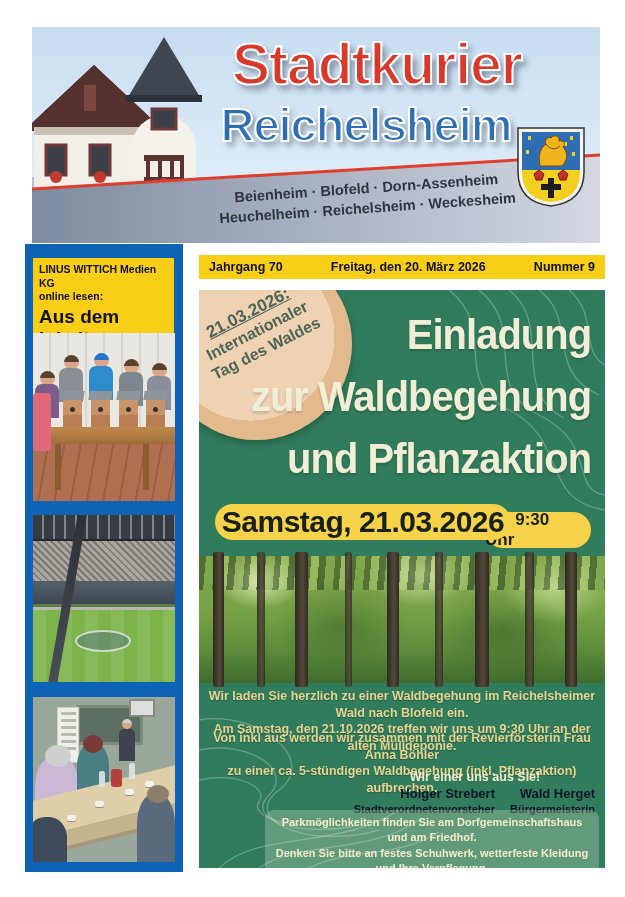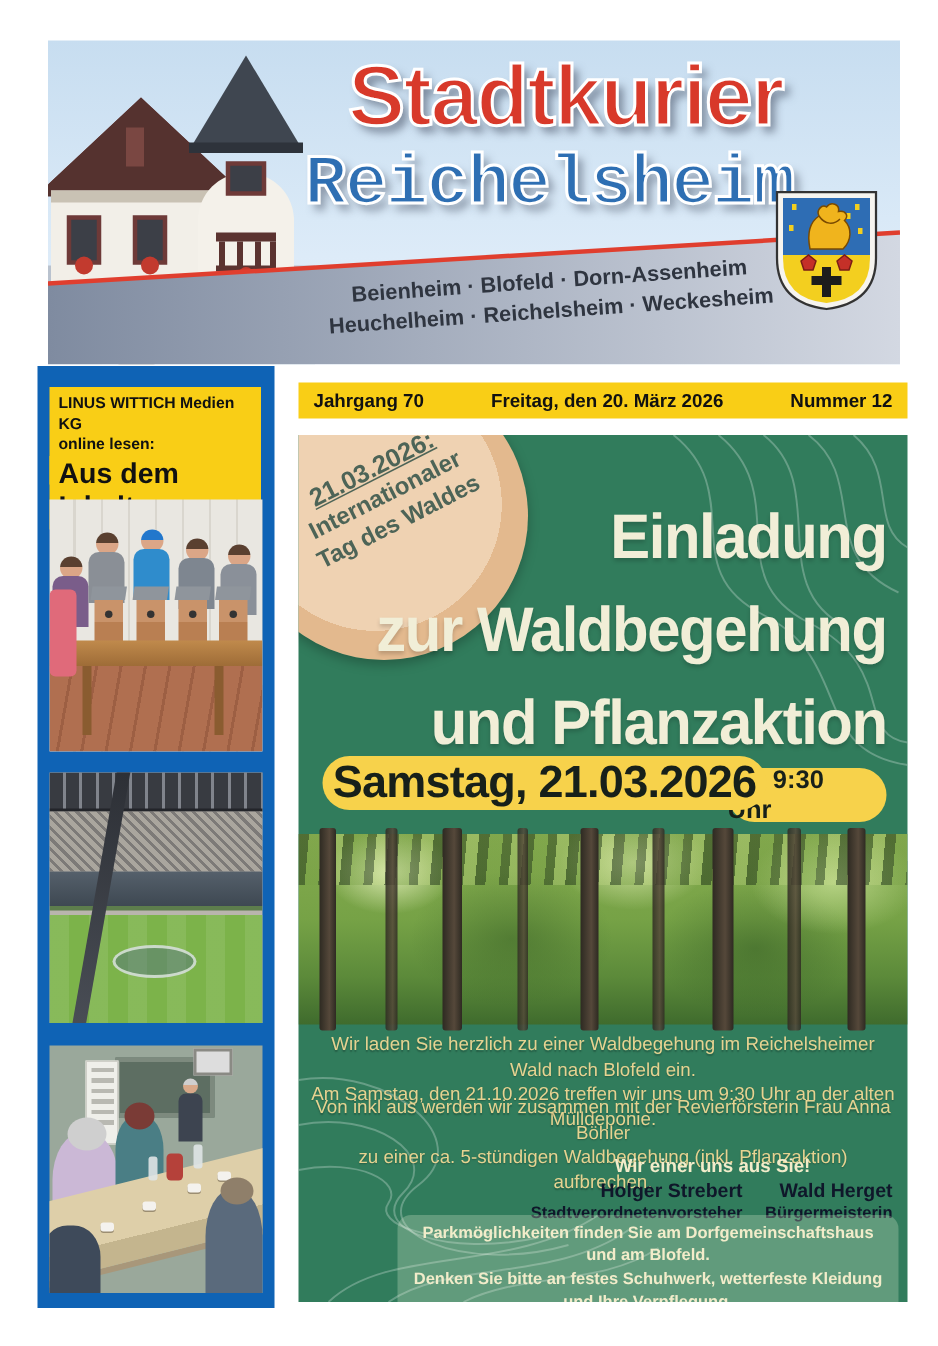--- a/index.html
+++ b/index.html
@@ -8,21 +8,21 @@
   .page { position:relative; width:625px; height:897px; background:#fff; overflow:hidden; }
 
   
   .masthead { position:absolute; left:32px; top:27px; width:568px; height:216px; overflow:hidden;
               background:linear-gradient(180deg,#c7ddf0 0%,#d9e9f7 55%,#e8f1fb 100%); }
   .mast-title1 { position:absolute; left:128px; right:6px; top:4px; text-align:center;
                  font-size:57px; font-weight:900; letter-spacing:-1px; color:#d8392a;
                  -webkit-text-stroke:2px #ffffff; text-shadow:4px 5px 6px rgba(60,70,90,.55); }
   .mast-title2 { position:absolute; left:140px; right:40px; top:70px; text-align:center;
                  font-size:47px; font-weight:900; letter-spacing:-1px; color:#2e6fb3;
-                 -webkit-text-stroke:2px #ffffff; text-shadow:4px 5px 6px rgba(60,70,90,.5);font-family:Liberation Mono, monospace; }
+                 -webkit-text-stroke:2px #ffffff; text-shadow:4px 5px 6px rgba(60,70,90,.5); }
   .swoosh { position:absolute; inset:0; }
   .towns { position:absolute; left:170px; top:152px; width:330px; text-align:center;
            transform:rotate(-4deg); color:#2f3540; font-weight:700; font-size:14.5px; line-height:1.35; }
   .urlbar { position:absolute; left:0; right:0; bottom:0; height:22px; display:flex;
             align-items:center; justify-content:center;
             background:linear-gradient(90deg,rgba(130,142,160,.85),rgba(222,227,236,.9));
             color:#cf2417; font-weight:800; font-style:italic; font-size:14.5px; letter-spacing:.2px; }
   .crest { position:absolute; right:14px; top:99px; width:70px; height:82px; }
   .building { position:absolute; left:0; top:0; width:178px; height:216px; }
 
@@ -98,21 +98,21 @@
 
   .woodbadge { position:absolute; left:-39px; top:-42px; width:192px; height:192px; border-radius:50%;
                background:radial-gradient(circle at 47% 46%, #efd2b2 0 58%, #e3b98e 58% 74%, #c49062 74% 85%, #8f5f3c 85% 100%);
                box-shadow:0 3px 8px rgba(0,0,0,.25); }
   .woodtext { position:absolute; left:22px; top:52px; width:150px; transform:rotate(-27deg);
               text-align:center; color:#4d6457; font-weight:800; line-height:1.25; }
   .woodtext .l1 { font-size:17px; text-decoration:underline; }
   .woodtext .l2, .woodtext .l3 { font-size:16px; }
 
   .poster-title { position:absolute; right:14px; top:14px; text-align:right; color:#f1eed7;
-                  font-weight:800; font-size:42px; line-height:62px; letter-spacing:-1px;margin-top:23px; }
+                  font-weight:800; font-size:42px; line-height:62px; letter-spacing:-1px; }
   .poster-title div { transform:scaleX(.95); transform-origin:right center;
                   text-shadow:0 2px 3px rgba(0,0,0,.18); white-space:nowrap; }
 
   .datepill { position:absolute; left:16px; top:214px; width:362px; height:52px; }
   .pill-main { position:absolute; left:0; top:0; width:296px; height:36px; background:#f7d24b;
                border-radius:26px; display:flex; align-items:center; justify-content:center;
                font-size:30px; font-weight:800; letter-spacing:-.5px; color:#17201a; z-index:2; }
   .pill-time { position:absolute; left:270px; top:8px; width:106px; height:36px; background:#f7d24b;
                border-radius:18px; display:flex; align-items:center; justify-content:flex-end;
                padding-right:10px; font-size:17px; font-weight:800; color:#17201a; z-index:1; }
@@ -122,21 +122,21 @@
               radial-gradient(60px 40px at 15% 20%, rgba(240,248,200,.8), transparent 70%),
               radial-gradient(70px 45px at 55% 15%, rgba(235,245,190,.7), transparent 70%),
               radial-gradient(80px 50px at 88% 25%, rgba(220,240,170,.6), transparent 70%),
               radial-gradient(90px 60px at 35% 55%, rgba(60,100,40,.55), transparent 75%),
               radial-gradient(90px 60px at 75% 60%, rgba(50,90,35,.5), transparent 75%),
               linear-gradient(180deg,#86ab4f 0%, #76a246 45%, #5c8a3a 75%, #3f6b2d 100%); }
   .trunk { position:absolute; top:-4px; height:135px; background:linear-gradient(90deg,#2e2a22,#55483a 60%,#2e2a22); border-radius:2px; }
   .canopyshade { position:absolute; left:0; top:0; width:406px; height:34px;
             background:repeating-linear-gradient(95deg, rgba(30,50,25,.5) 0 7px, rgba(120,160,70,.35) 7px 16px, rgba(30,50,25,.45) 16px 22px, rgba(200,220,140,.3) 22px 30px); }
 
-  .ptext { position:absolute; left:8px; right:8px; text-align:center; font-weight:400;
+  .ptext { position:absolute; left:8px; right:8px; text-align:center; font-weight:700;
            line-height:1.32; }
   .para { font-size:12.5px; color:#e6d391; text-shadow:0 1px 1px rgba(0,0,0,.25); }
   .p1 { top:398px; }
   .p2 { top:440px; }
   .closing { position:absolute; left:156px; width:240px; top:480px; text-align:center;
              font-size:12.5px; font-weight:700; color:#f2ecca; }
   .sigs { position:absolute; right:10px; top:496px; width:250px; display:flex; }
   .sig { text-align:right; color:#0f172a; }
   .sig .name { font-size:13px; font-weight:800; }
   .sig .role { font-size:11px; font-weight:700; margin-top:2px; }
@@ -290,21 +290,21 @@
       <div class="cup" style="left:112px;top:84px"></div>
       <div class="person3" style="left:104px;top:96px;width:38px;height:70px;background:#5a6a7c"></div>
       <div class="hair3" style="left:114px;top:88px;width:22px;height:18px;background:#8f7f6a"></div>
       <div class="person3" style="left:-6px;top:120px;width:40px;height:46px;background:#3e4a5a"></div>
     </div>
   </aside>
 
   <div class="issuebar">
     <span>Jahrgang 70</span>
     <span>Freitag, den 20. März 2026</span>
-    <span>Nummer 12</span>
+    <span>Nummer 9</span>
   </div>
 
   <section class="poster">
 
     <svg class="contours" viewBox="0 0 406 578" preserveAspectRatio="none">
       <g fill="none" stroke="rgba(255,255,255,.26)" stroke-width="1.3">
         <path d="M250,0 C300,40 250,90 310,120 C370,150 340,210 406,220"></path>
         <path d="M280,0 C330,40 280,95 340,125 C400,155 370,200 406,205"></path>
         <path d="M310,0 C355,35 310,100 365,128"></path>
         <path d="M340,0 C380,30 345,80 400,105"></path>
@@ -366,18 +366,18 @@
         <div class="name">Holger Strebert</div>
         <div class="role">Stadtverordnetenvorsteher</div>
       </div>
       <div class="sig sig2">
         <div class="name">Wald Herget</div>
         <div class="role">Bürgermeisterin</div>
       </div>
     </div>
 
     <div class="note">
-      <div>Parkmöglichkeiten finden Sie am Dorfgemeinschaftshaus und am Blofeld.</div>
+      <div>Parkmöglichkeiten finden Sie am Dorfgemeinschaftshaus und am Friedhof.</div>
       <div>Denken Sie bitte an festes Schuhwerk, wetterfeste Kleidung und Ihre Verpflegung.</div>
     </div>
   </section>
 
 </div>
 
 </body></html>

